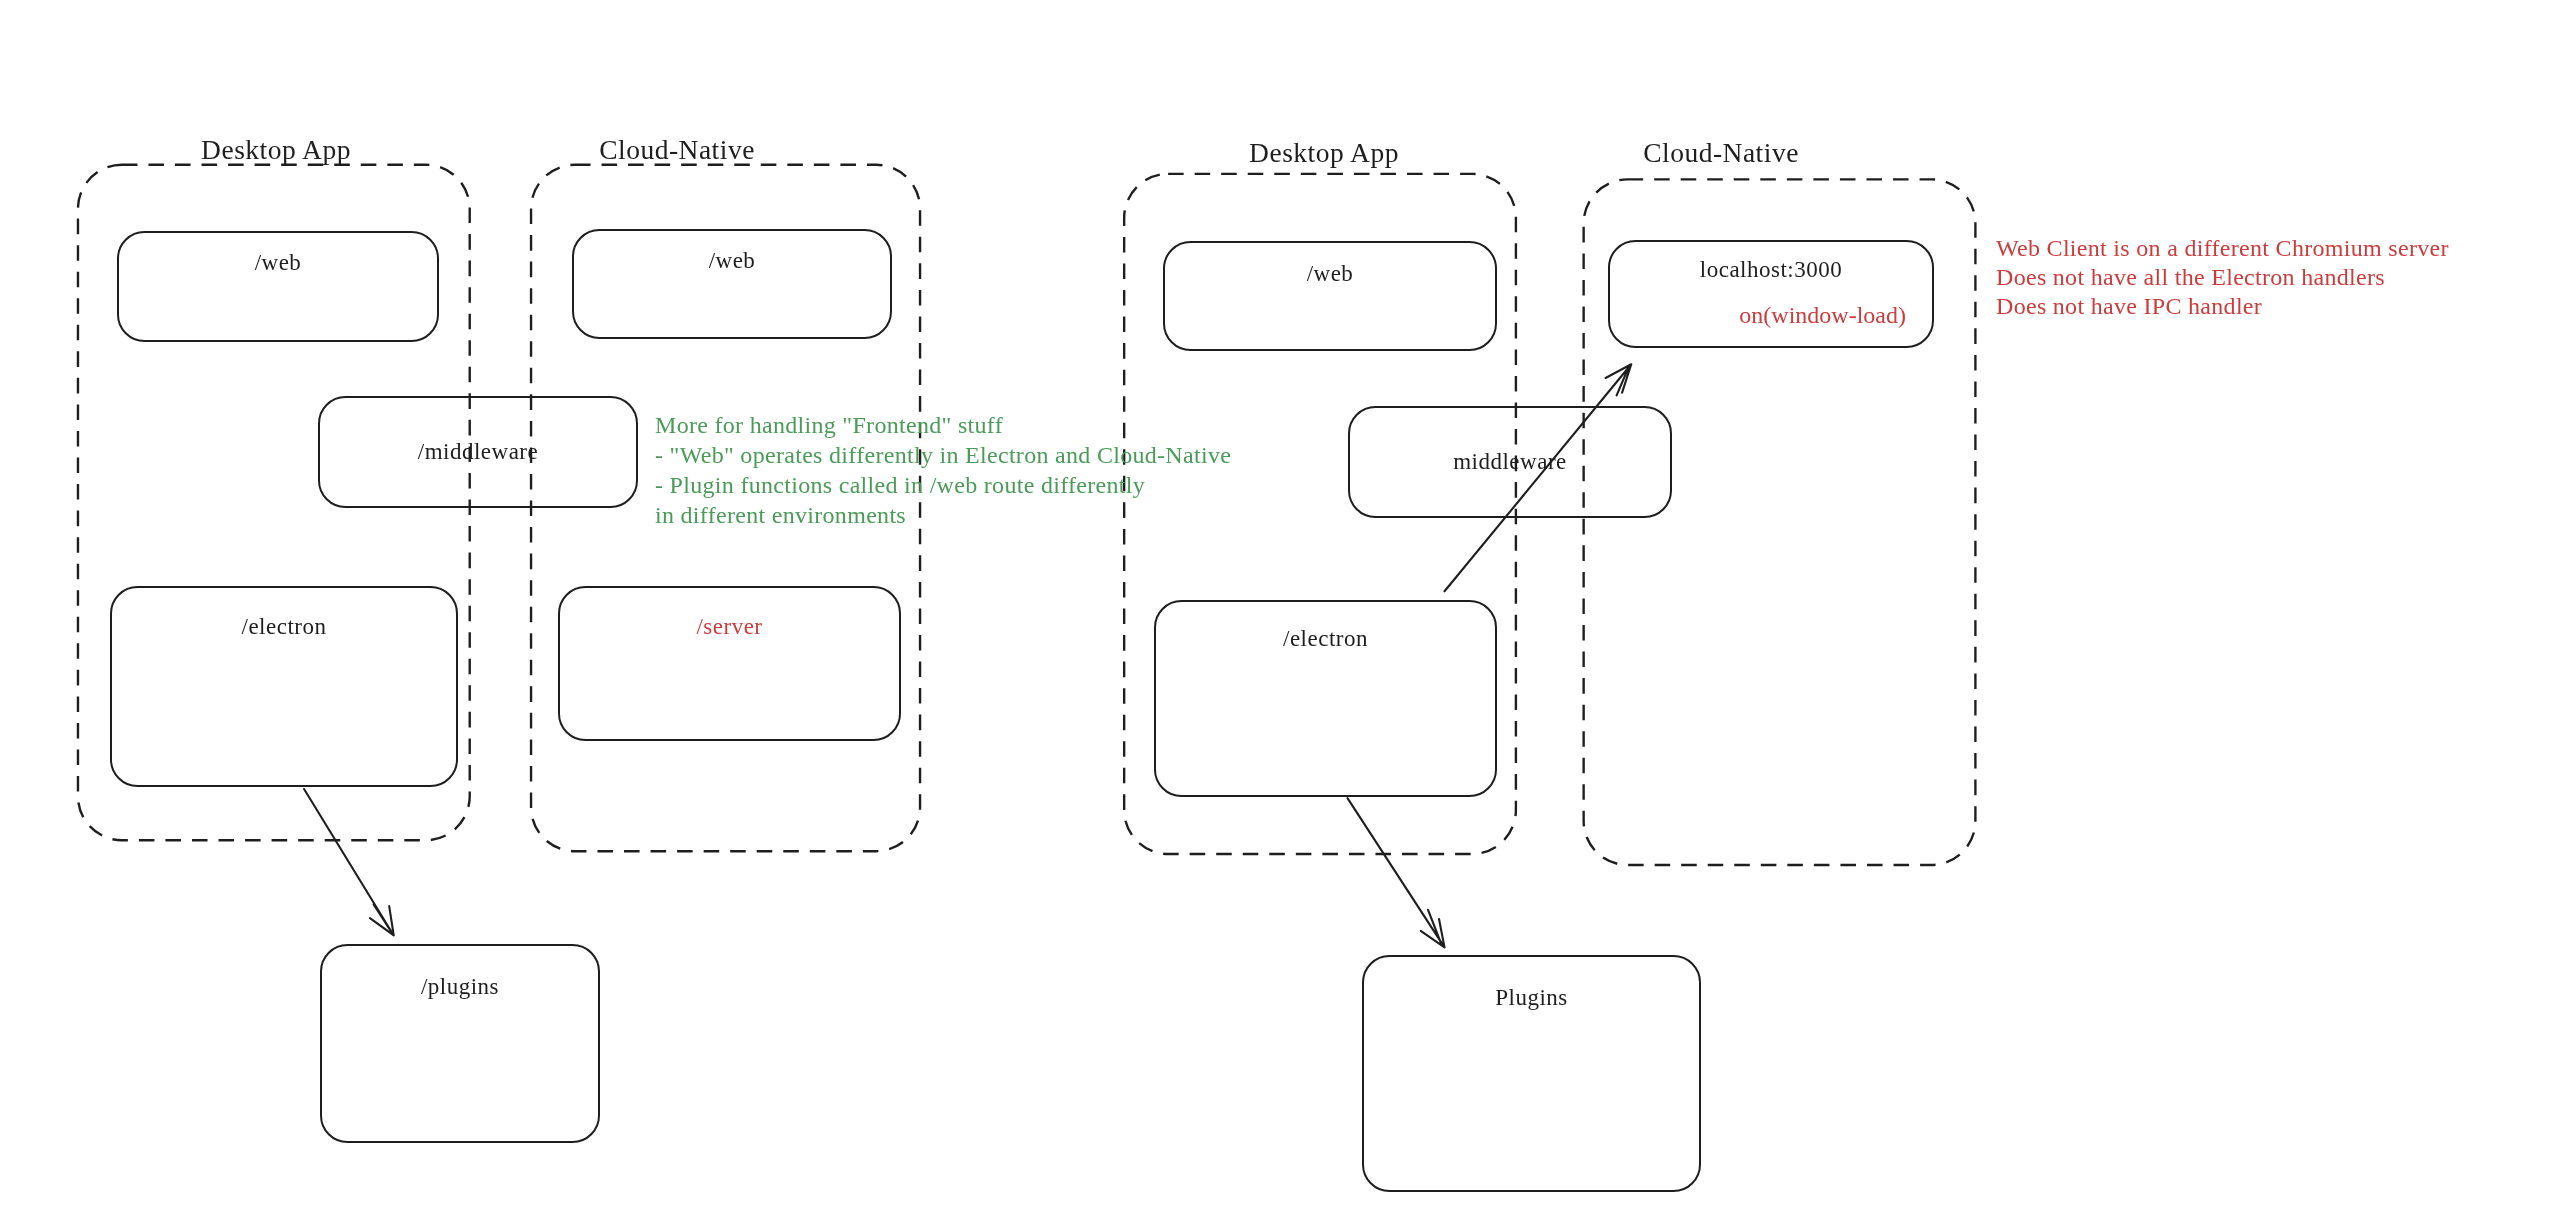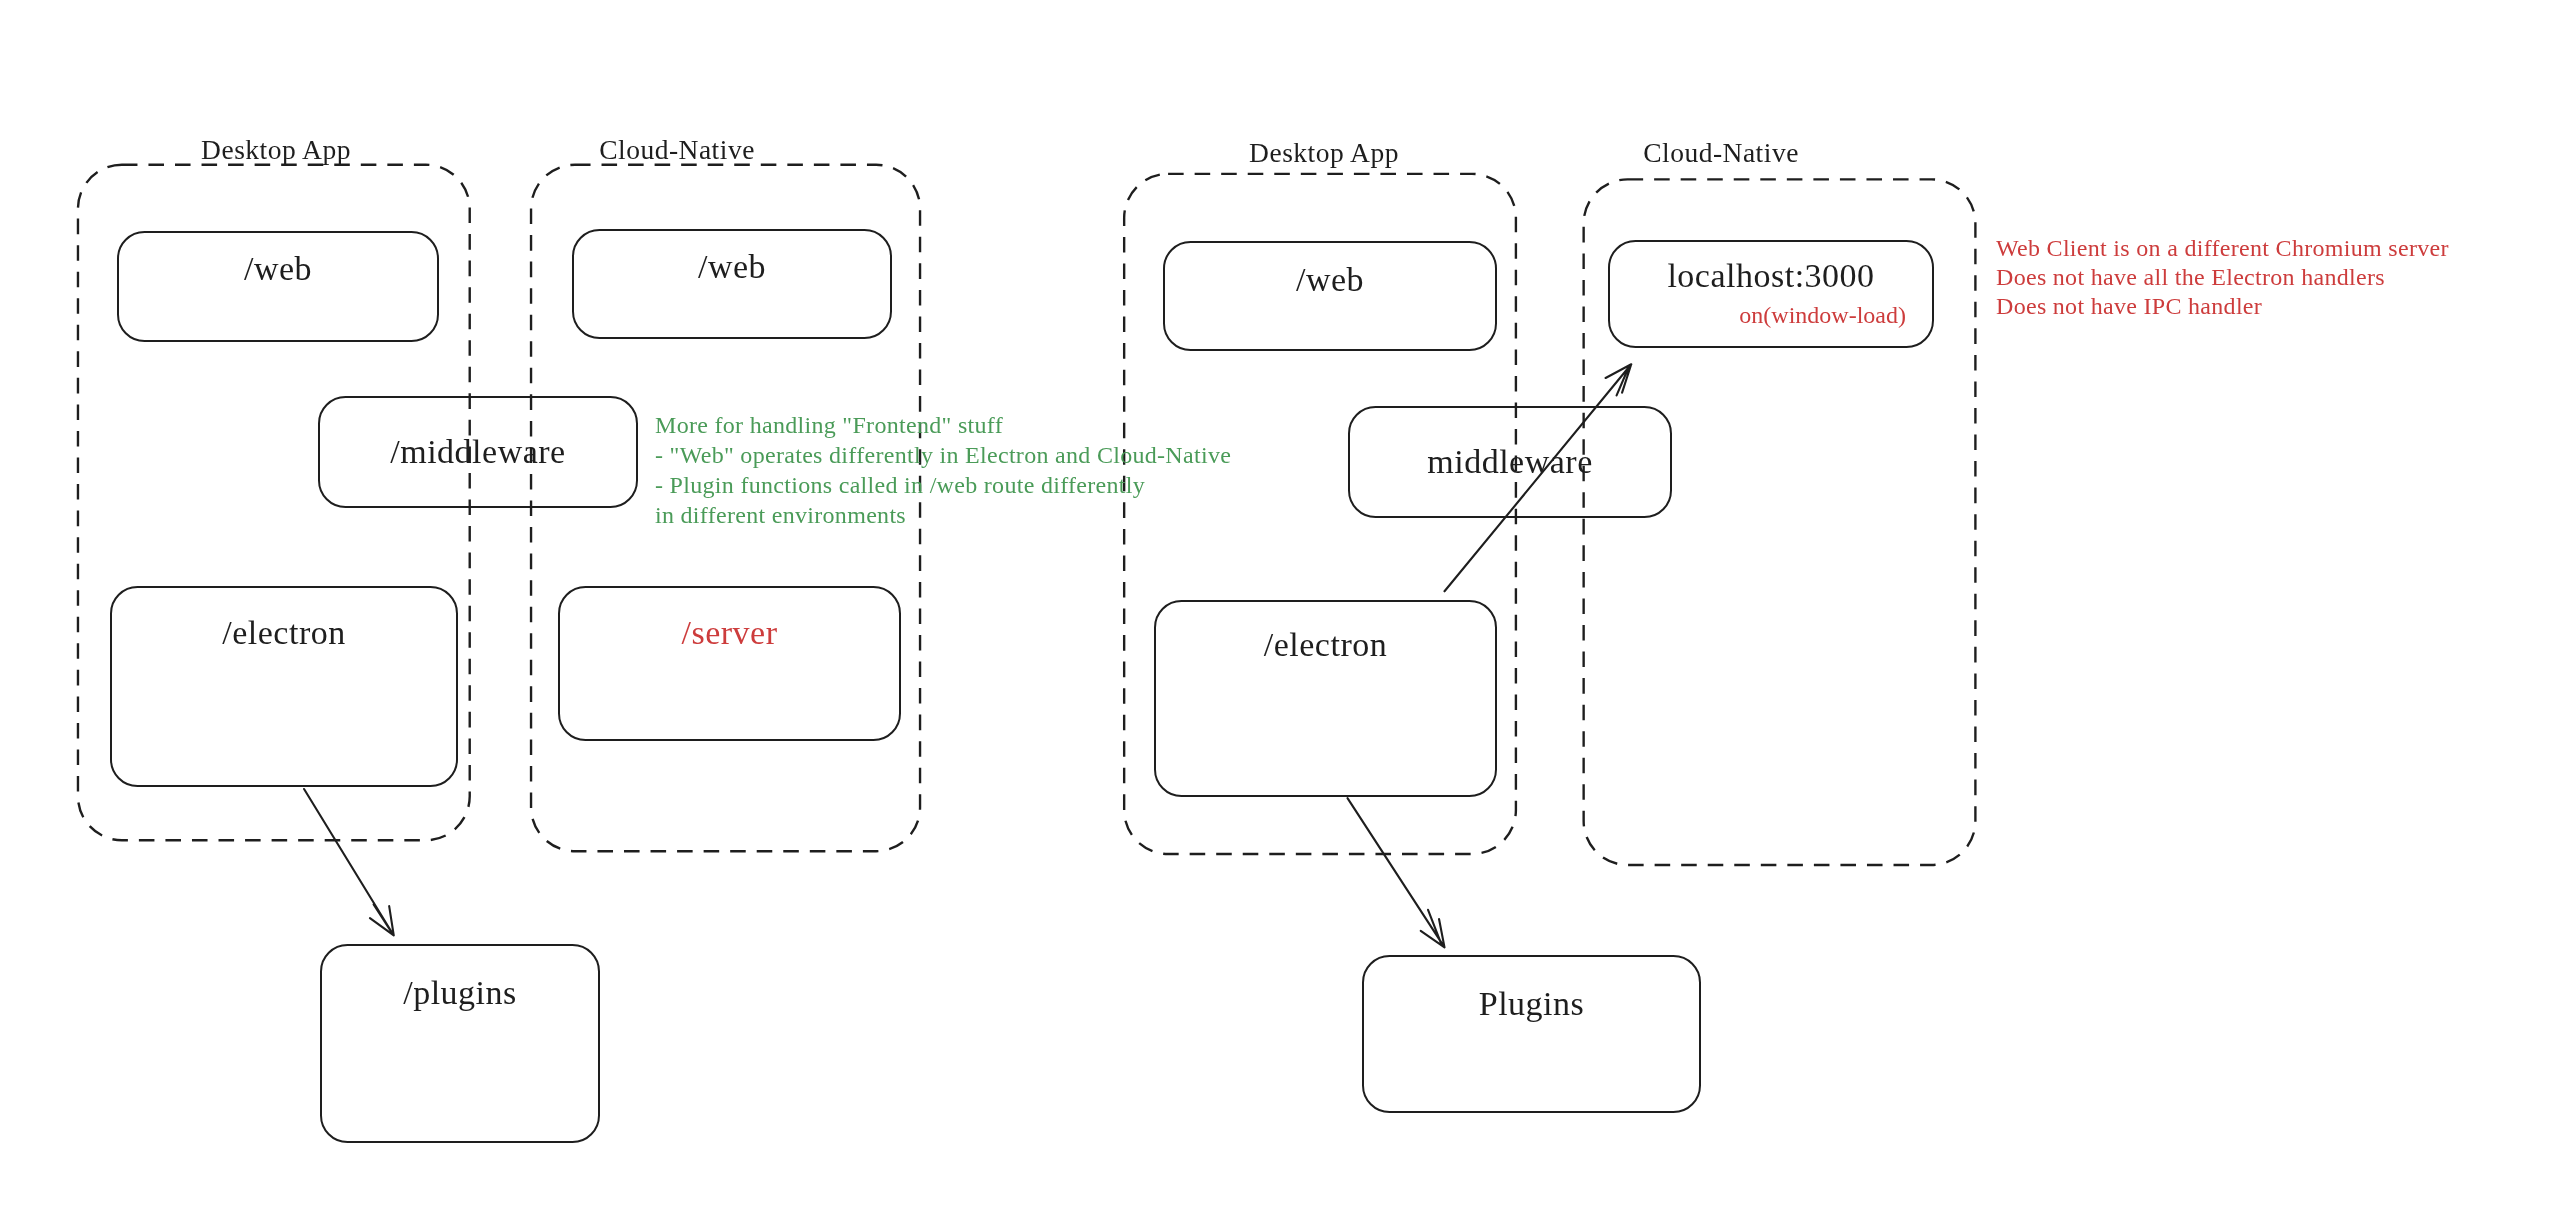--- a/index.html
+++ b/index.html
@@ -25,21 +25,21 @@
     position:absolute;
     border:2.4px solid #1e1e1e;
     border-radius:27.5px;
     background:transparent;
     box-sizing:border-box;
   }
   .node .nlabel{
     position:absolute;
     left:0;right:0;
     text-align:center;
-    font-size:34px;
+    font-size:23px;
     letter-spacing:0.5px;
     white-space:nowrap;
   }
   .node .nlabel.vcenter{
     top:50%;
     transform:translateY(-50%);
   }
   .red-text{color:#cd3c3c;}
   .green-text{color:#4a9b58;}
   .note{
@@ -124,21 +124,21 @@
   </div>
 
   <div class="node" style="left:1348px;top:406px;width:324px;height:112px">
     <div class="nlabel vcenter">middleware</div>
   </div>
 
   <div class="node" style="left:1154px;top:600px;width:343px;height:197px">
     <div class="nlabel" style="top:24px">/electron</div>
   </div>
 
-  <div class="node" style="left:1362px;top:955px;width:339px;height:158px">
+  <div class="node" style="left:1362px;top:955px;width:339px;height:237px">
     <div class="nlabel" style="top:27.5px">Plugins</div>
   </div>
 
   <div class="note red-text" style="left:1996px;top:234px;line-height:29px">
     <div>Web Client is on a different Chromium server</div>
     <div>Does not have all the Electron handlers</div>
     <div>Does not have IPC handler</div>
   </div>
 
 </div>

